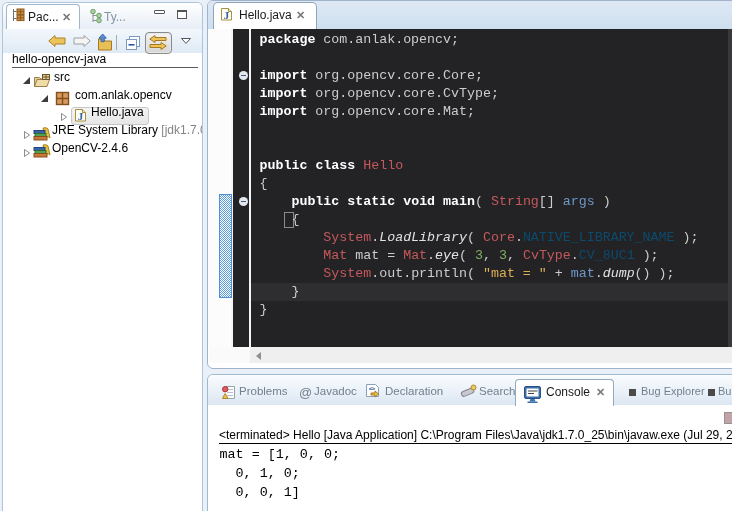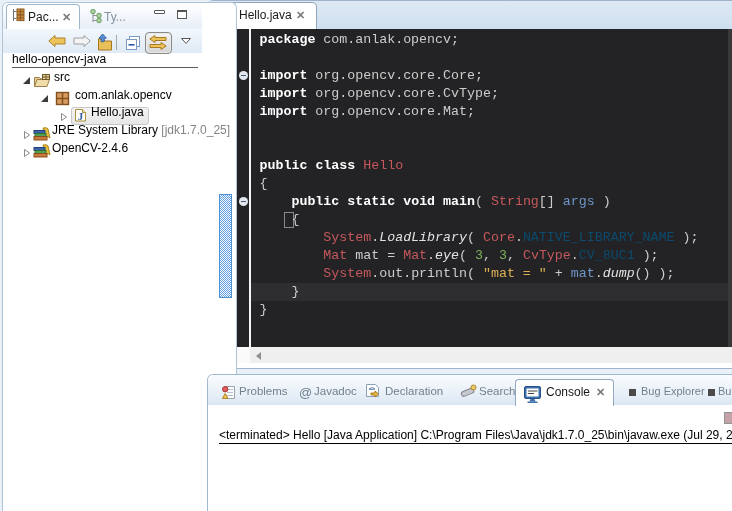--- a/index.html
+++ b/index.html
@@ -1,20 +1,20 @@
 <!DOCTYPE html>
 <html><head>
 <meta charset="utf-8">
 <style>
 html,body{margin:0;padding:0;}
 #root{position:relative;width:732px;height:511px;overflow:hidden;background:#e9f0f8;font-family:"Liberation Sans",sans-serif;}
 .abs{position:absolute;}
 pre{margin:0;}
 
-#lpanel{left:2px;top:2px;width:199px;height:509px;background:#fff;border:1px solid #aec4d8;border-bottom:none;border-radius:6px 6px 0 0;overflow:hidden;padding-left:34px;}
+#lpanel{left:2px;top:2px;width:199px;height:509px;background:#fff;border:1px solid #aec4d8;border-bottom:none;border-radius:6px 6px 0 0;overflow:hidden;}
 #lhead{left:0;top:0;width:199px;height:26px;background:linear-gradient(#ffffff,#e7eef7);}
 #ltab{left:3px;top:1px;width:72px;height:25px;background:#fff;border:1px solid #9fb6cc;border-bottom:none;border-radius:4px 4px 0 0;}
 .tabtxt{font-size:12px;color:#1a1a1a;}
 .graytxt{font-size:12px;color:#8593a2;}
 .closex{font-size:11px;color:#7a7a7a;font-weight:bold;}
 #ltoolbar{left:0;top:26px;width:199px;height:24px;background:linear-gradient(#f2f7fc,#dfeaf5);}
 #treelabel{left:9px;top:48.5px;font-size:12px;color:#000;}
 #treeline{left:9px;top:64px;width:186px;height:1px;background:#5a5a5a;}
 .trow{font-size:12px;color:#000;white-space:nowrap;}
 .gray{color:#848484;}
@@ -241,15 +241,18 @@
         <rect x="3.5" y="15.5" width="10" height="1.5" fill="#3d6fa8"></rect>
       </svg>
     <span class="abs tabtxt" style="left:338px;top:10px">Console</span>
     <span class="abs closex" style="left:388px;top:11px">✕</span>
     <div class="abs sq" style="left:421px;top:14px;"></div>
     <span class="abs btxt" style="left:433px;top:10px;font-size:11px;">Bug Explorer</span>
     <div class="abs sq" style="left:500px;top:14px;"></div>
     <span class="abs btxt" style="left:510px;top:10px;font-size:11px;">Bug</span>
     <div class="abs" id="pinksq"></div>
     <span class="abs" id="termline">&lt;terminated&gt; Hello [Java Application] C:\Program Files\Java\jdk1.7.0_25\bin\javaw.exe (Jul 29, 20</span>
+    <pre class="abs" id="conout">mat = [1, 0, 0;
+  0, 1, 0;
+  0, 0, 1]</pre>
   </div>
 
 </div>
 
 </body></html>

